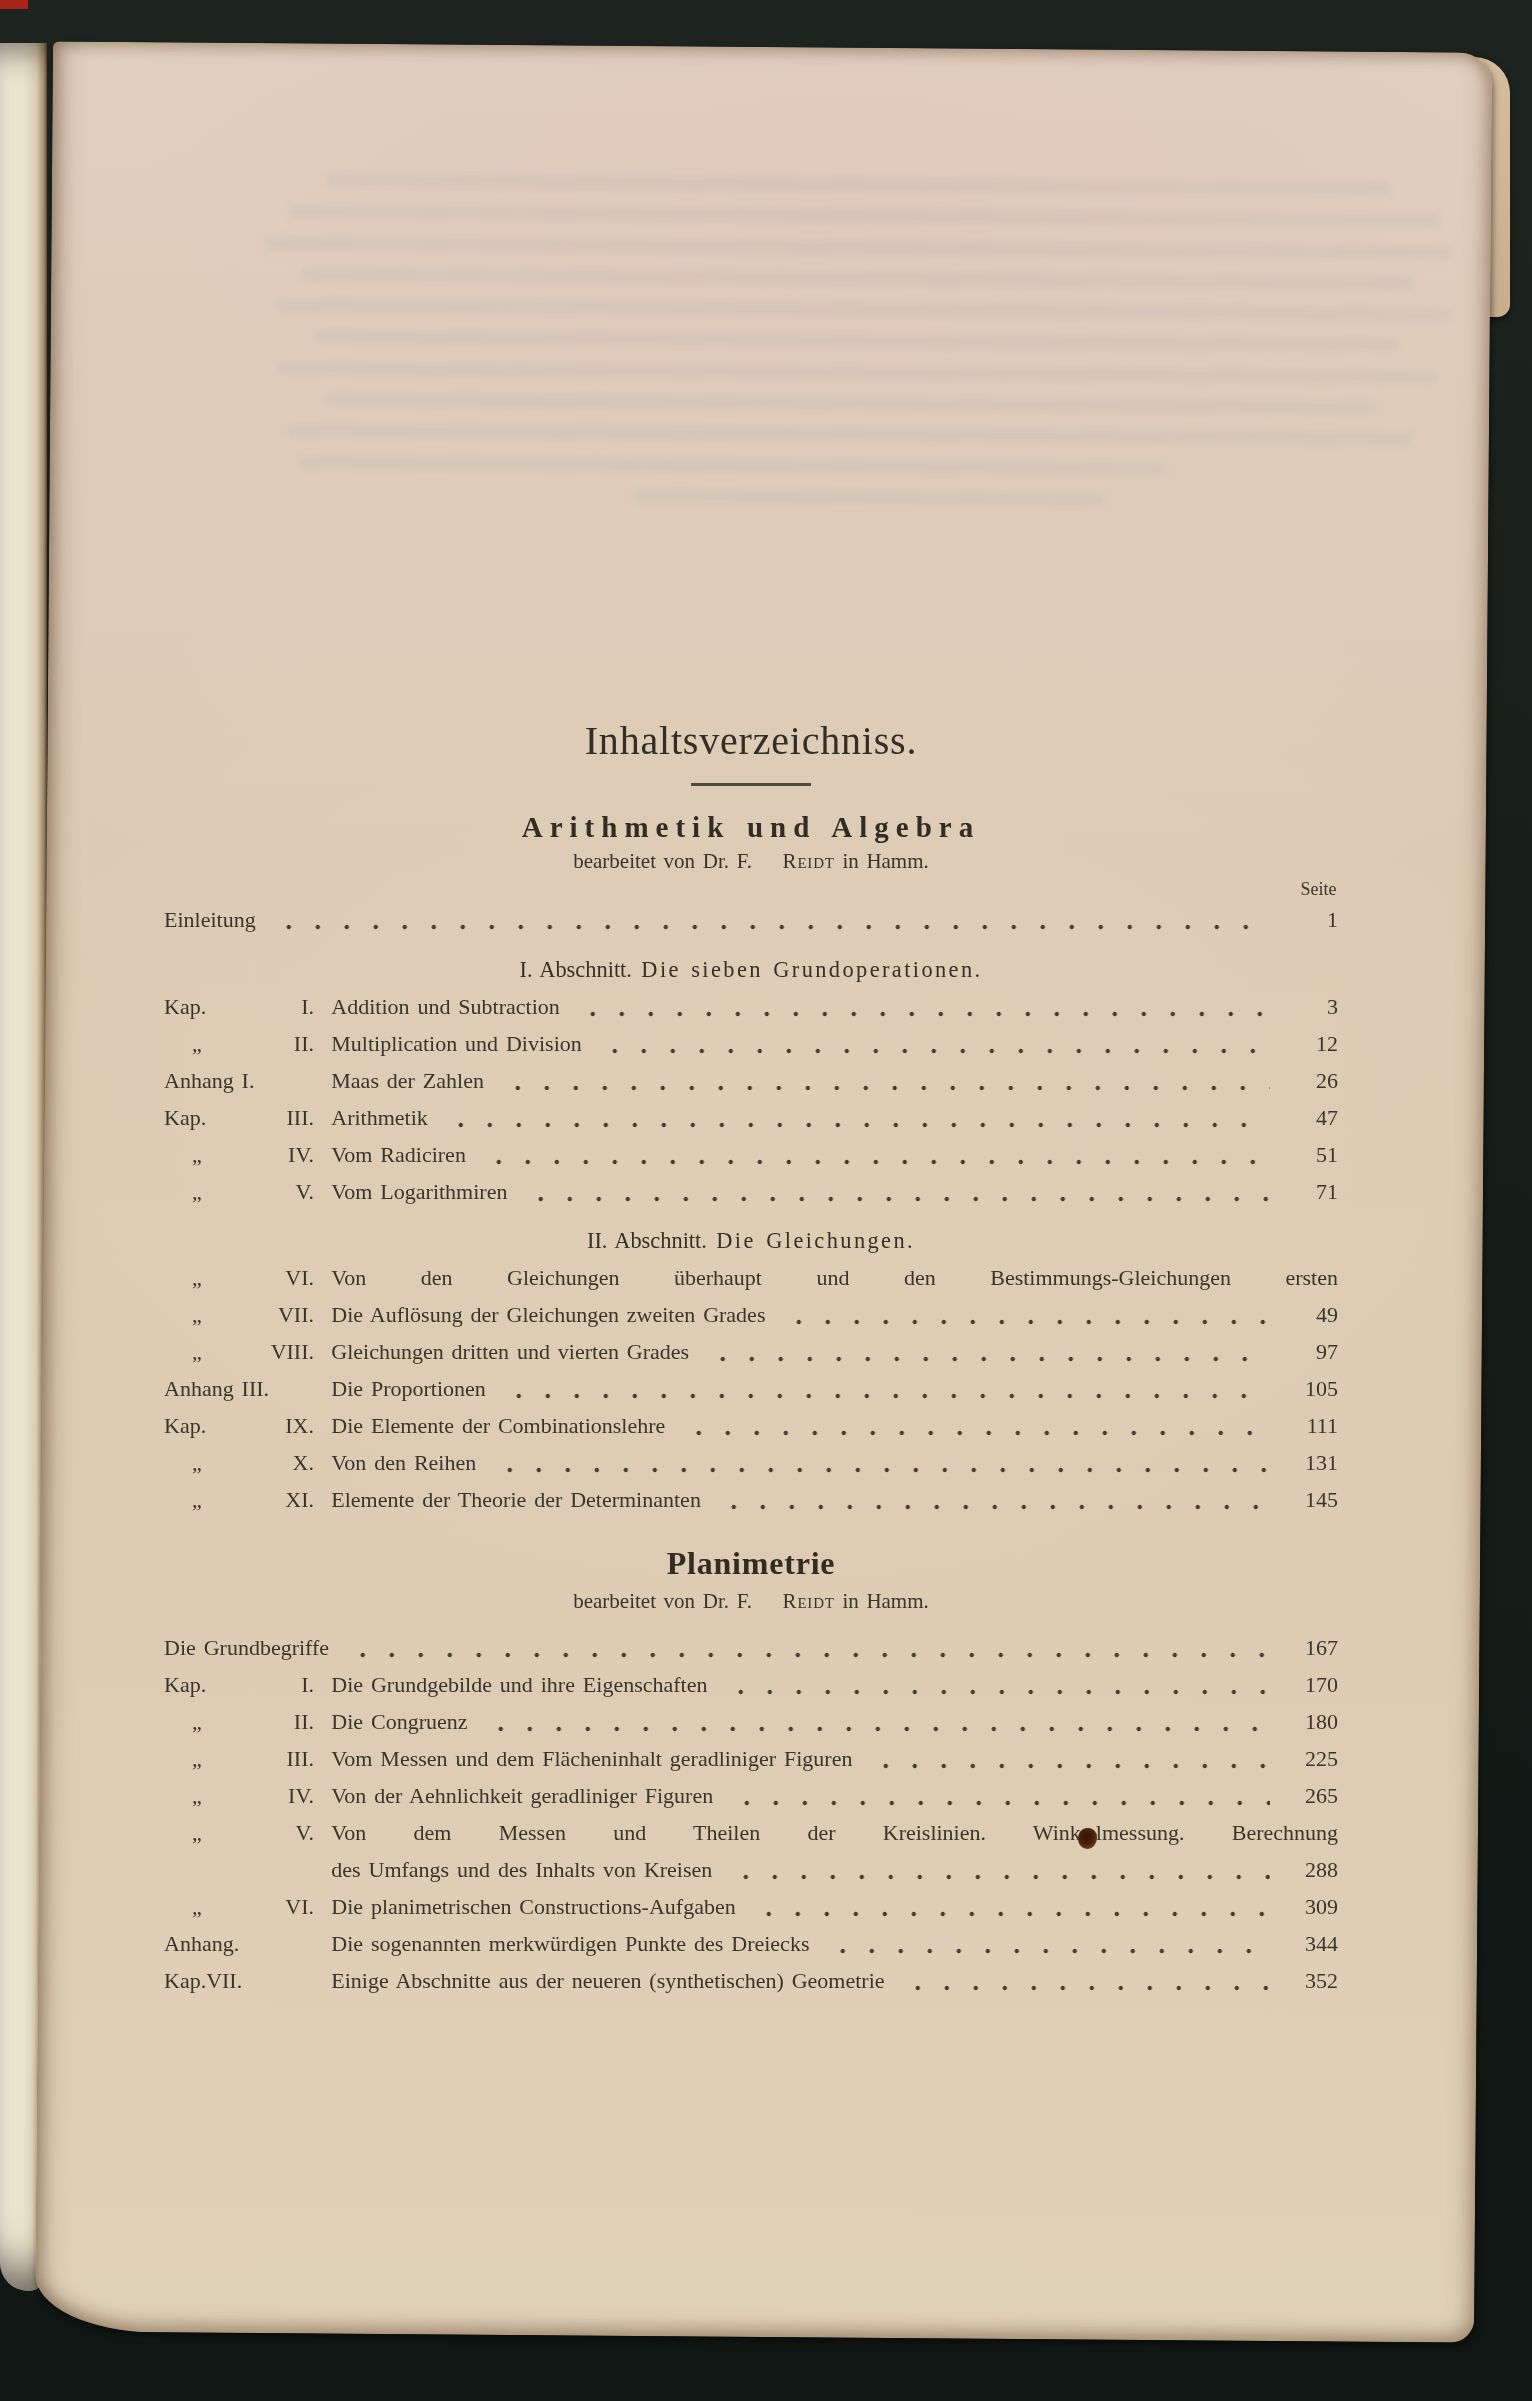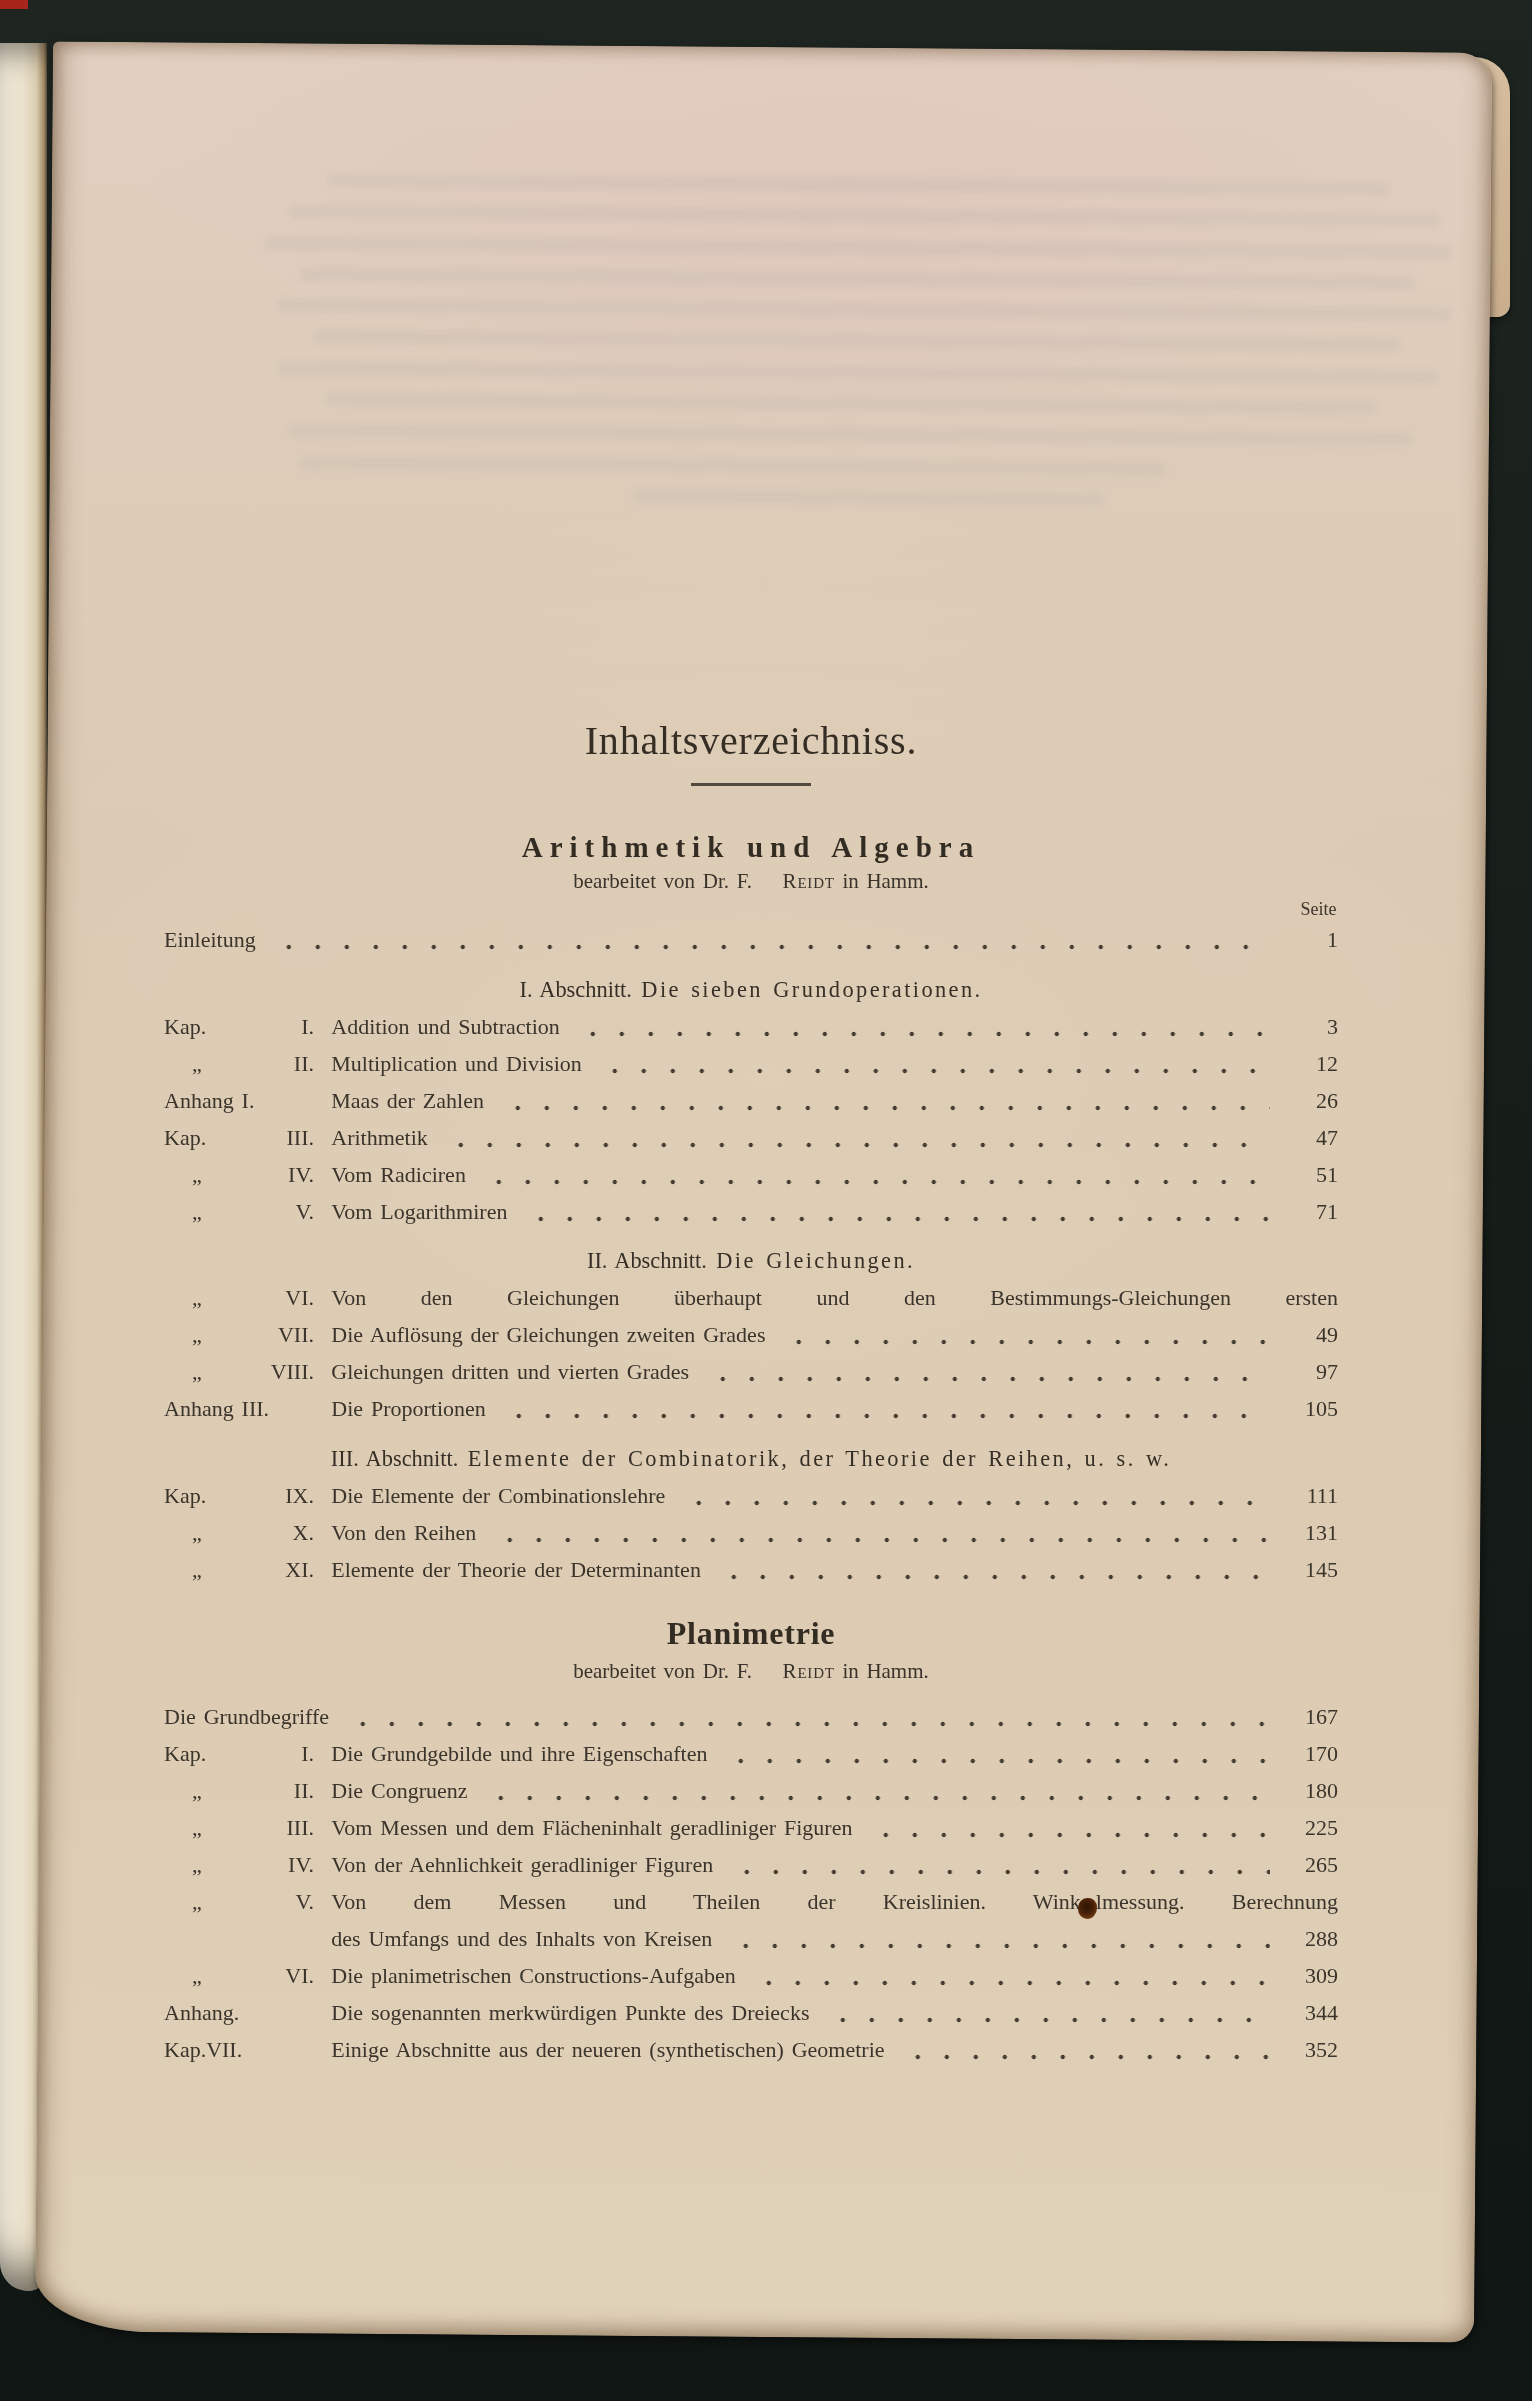--- a/index.html
+++ b/index.html
@@ -63,21 +63,21 @@
     position:absolute; left:164px; top:718px; width:1174px;
     color:#3a342b; font-size:22px; word-spacing:2.4px;
   }
   .main-title {
     font-size:40px; font-weight:400; letter-spacing:0.8px; text-align:center;
     color:#342e25; margin:0 0 19px 0; line-height:46px;
   }
   .title-rule { width:120px; height:3.1px; background:#3b332a; margin:0 auto; opacity:.85; }
   .part-heading {
     text-align:center; font-size:29px; font-weight:700; letter-spacing:7px;
-    color:#332c23; margin-top:42px; line-height:38px;
+    color:#332c23; margin-top:22px; line-height:38px;
   }
   .byline { text-align:center; font-size:21px; line-height:31.5px; color:#3a332b; }
   .sc { font-variant: small-caps; letter-spacing:0.8px;margin-left:23px; }
   .seite { text-align:right; font-size:18px; line-height:23.6px; padding-right:1.6px; color:#3d362d; }
 
   .row { display:flex; align-items:baseline; height:37px; line-height:37px; white-space:nowrap; }
   .c-label { flex:0 0 auto; width:85px; box-sizing:border-box; }
   .c-label.q { padding-left:28px; }
   .c-label.wide { width:150px; }
   .c-num { flex:0 0 auto; width:65px; text-align:right; }
@@ -214,21 +214,20 @@
     <span class="dots"></span>
     <span class="c-pg">97</span>
   </div>
   <div class="row">
     <span class="c-label wide">Anhang III.</span>
     <span class="c-title">Die Proportionen</span>
     <span class="dots"></span>
     <span class="c-pg">105</span>
   </div>
 
-  <div class="sect"><span>III. Abschnitt.</span><span class="sect-main">Elemente der Combinatorik, der Theorie der Reihen, u. s. w.</span></div>
 
   <div class="row">
     <span class="c-label">Kap.</span>
     <span class="c-num">IX.</span>
     <span class="c-title">Die Elemente der Combinationslehre</span>
     <span class="dots"></span>
     <span class="c-pg">111</span>
   </div>
   <div class="row">
     <span class="c-label q">„</span>

